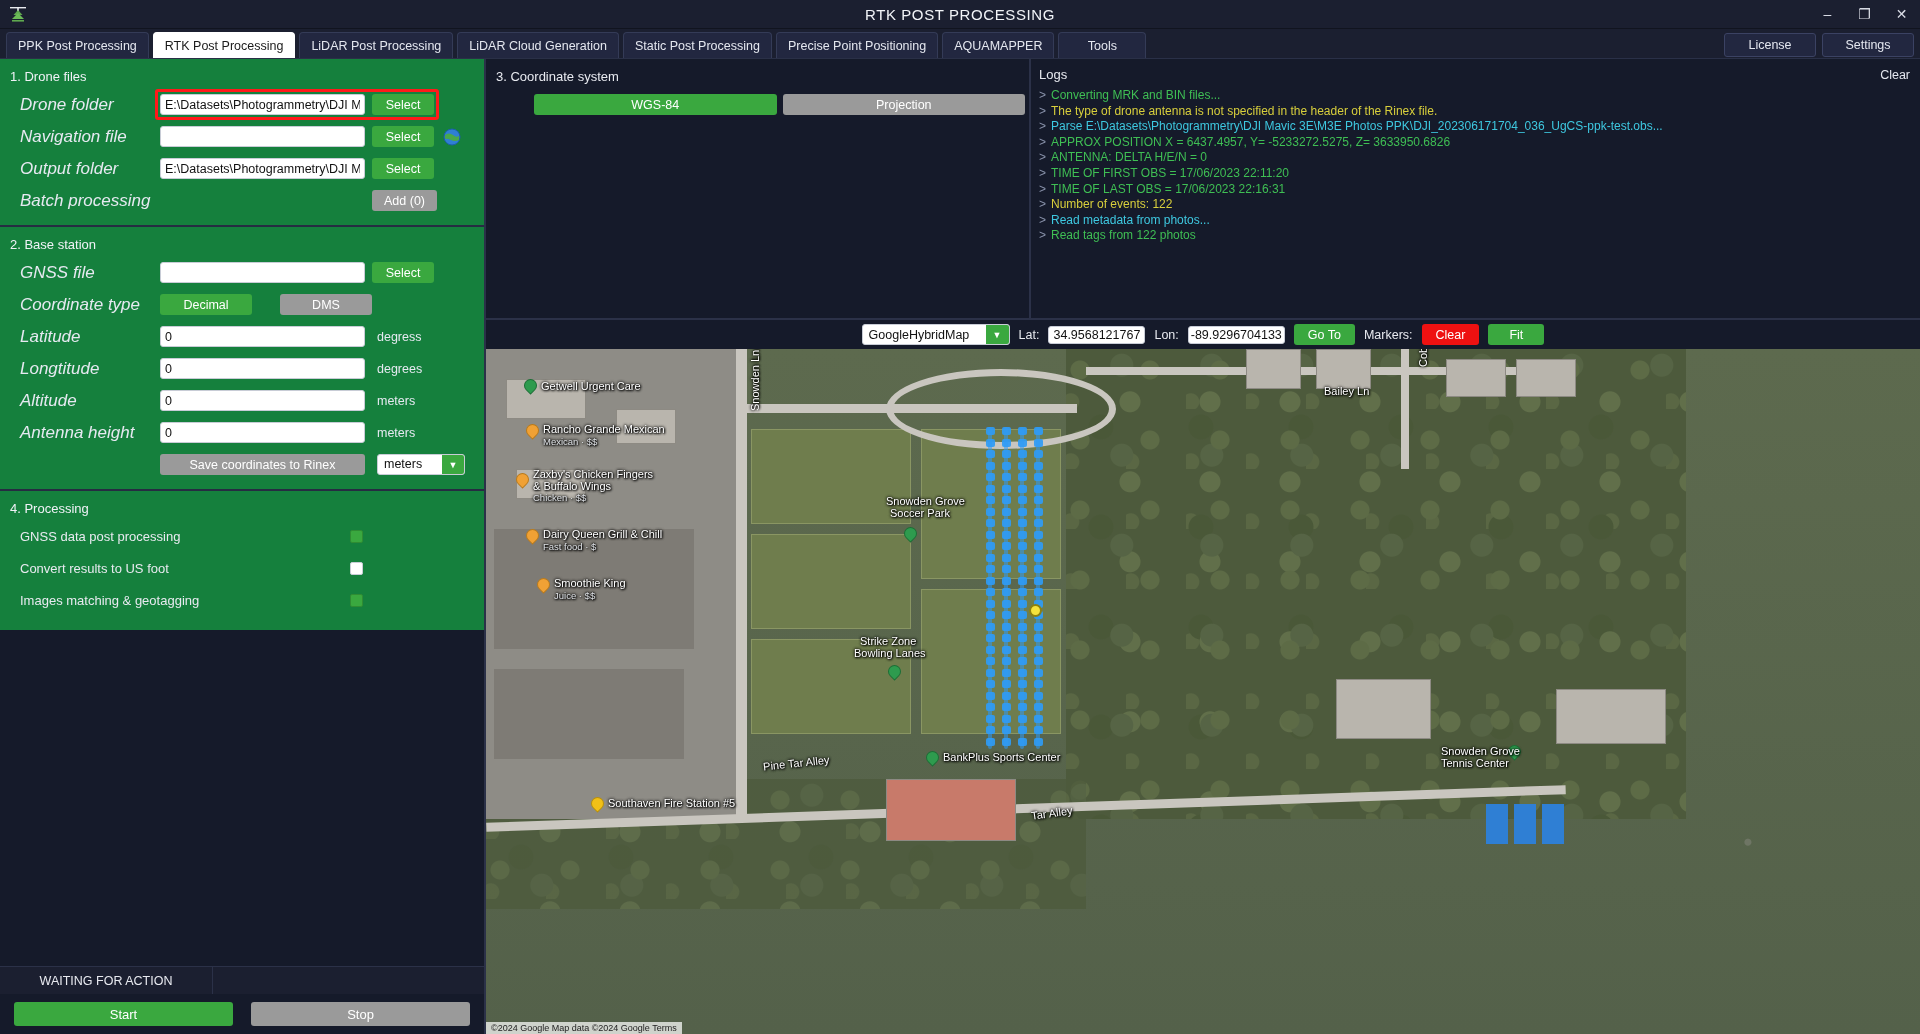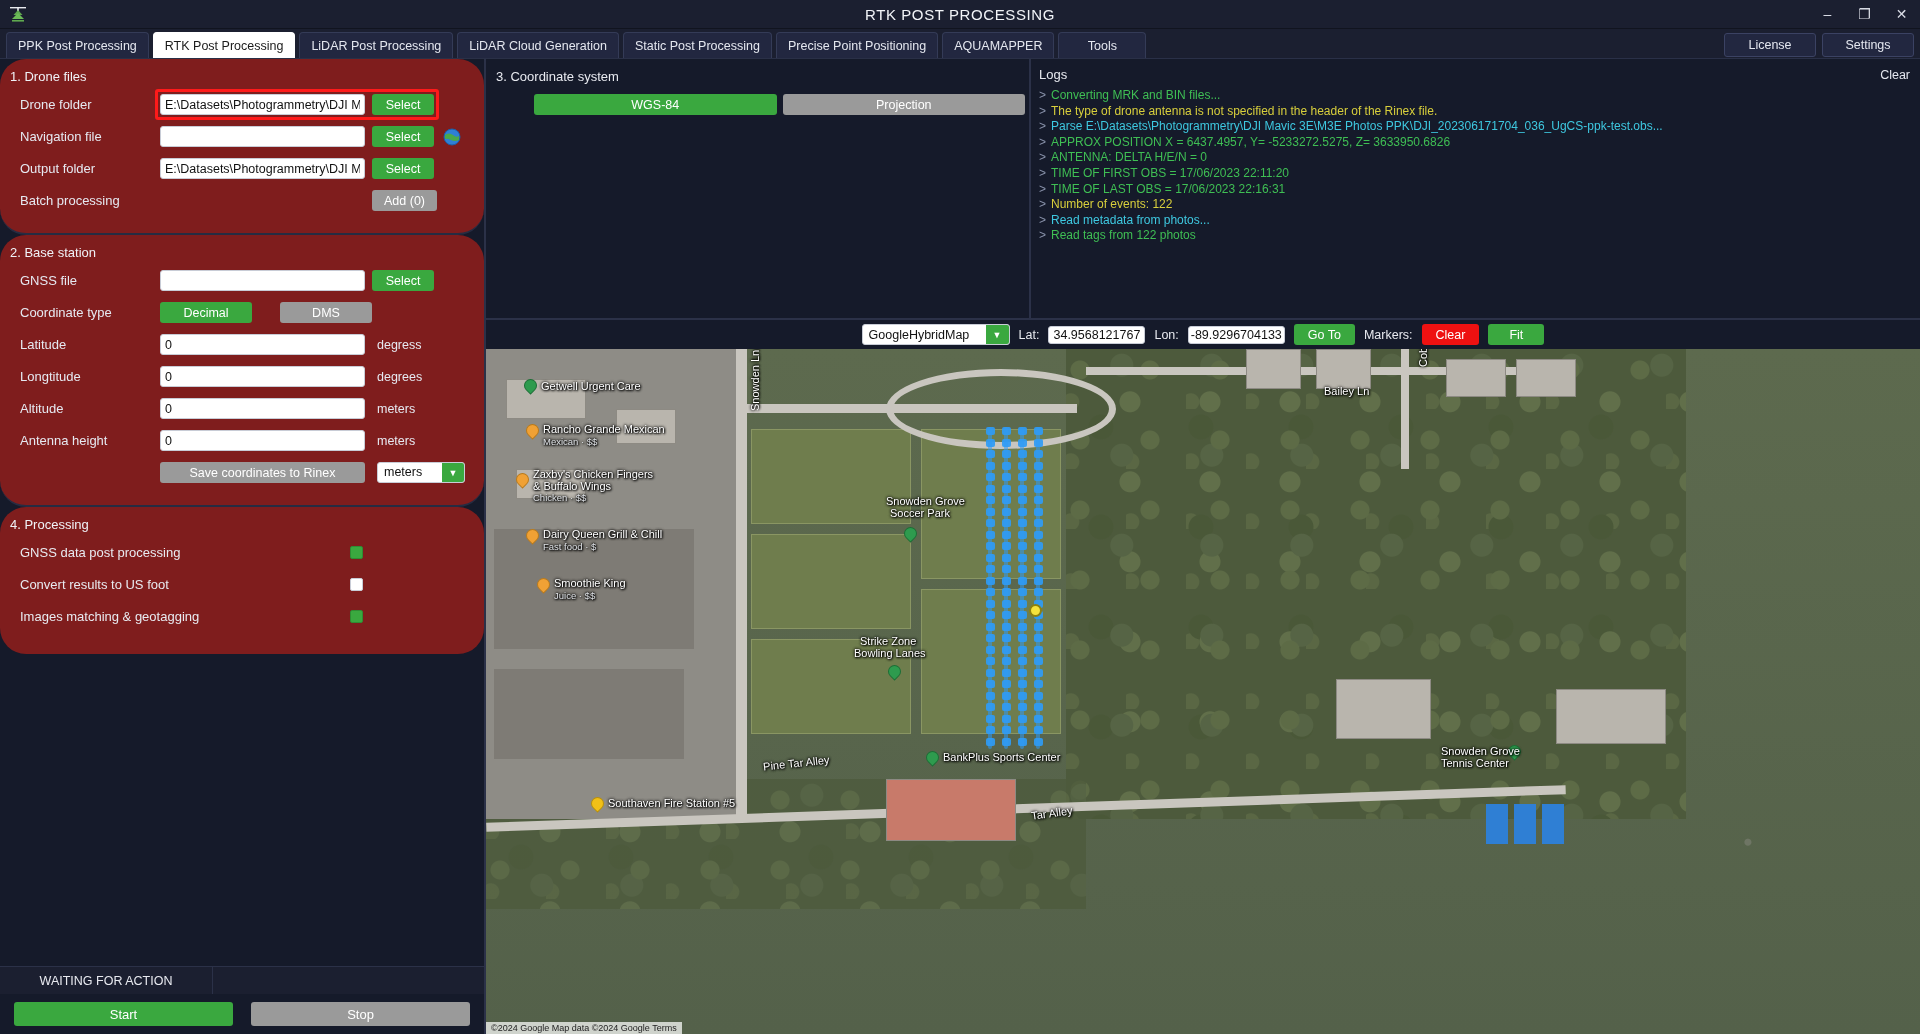--- a/index.html
+++ b/index.html
@@ -43,26 +43,26 @@
     height:24px; min-width:92px; padding:0 14px; display:flex; align-items:center;
     justify-content:center; background:#222740; border:1px solid #3b4263;
     border-radius:3px; color:#e4e7ef; font-size:12.5px; cursor:pointer;
   }
 
   
   #main{ display:flex; height:calc(1034px - 29px - 30px); }
   #leftcol{ width:484px; display:flex; flex-direction:column; background:#151a2a; }
   #rightcol{ flex:1; display:flex; flex-direction:column; border-left:2px solid #2b3148;}
 
-  .panel{ background:#7f1d1d; border-bottom:2px solid #262c42; padding:8px 0 18px 0;border-radius:26px;}
+  .panel{ background:#15803d; border-bottom:2px solid #262c42; padding:8px 0 10px 0;}
   .panel h3{
     font-size:13px; font-weight:400; color:#f0f2f7; padding:2px 0 8px 10px;
   }
   .row{ display:flex; align-items:center; height:25px; margin-bottom:7px; padding-left:20px;}
-  .row .lbl{ width:140px; font-size:13px; color:#e6e9f1; }
+  .row .lbl{ width:140px; font-size:17px; color:#e6e9f1;font-style:italic; }
   .txt{
     width:205px; height:21px; background:#ffffff; color:#111; border:1px solid #c8ccd6;
     border-radius:3px; font-size:12.5px; font-family:"Liberation Sans",sans-serif;
     padding:0 4px; outline:none;
   }
   .hlbox{
     border:3px solid #ff1a1a; border-radius:3px; padding:2px; margin-left:-5px;
     display:flex; align-items:center; gap:7px;
   }
   .gbtn{

